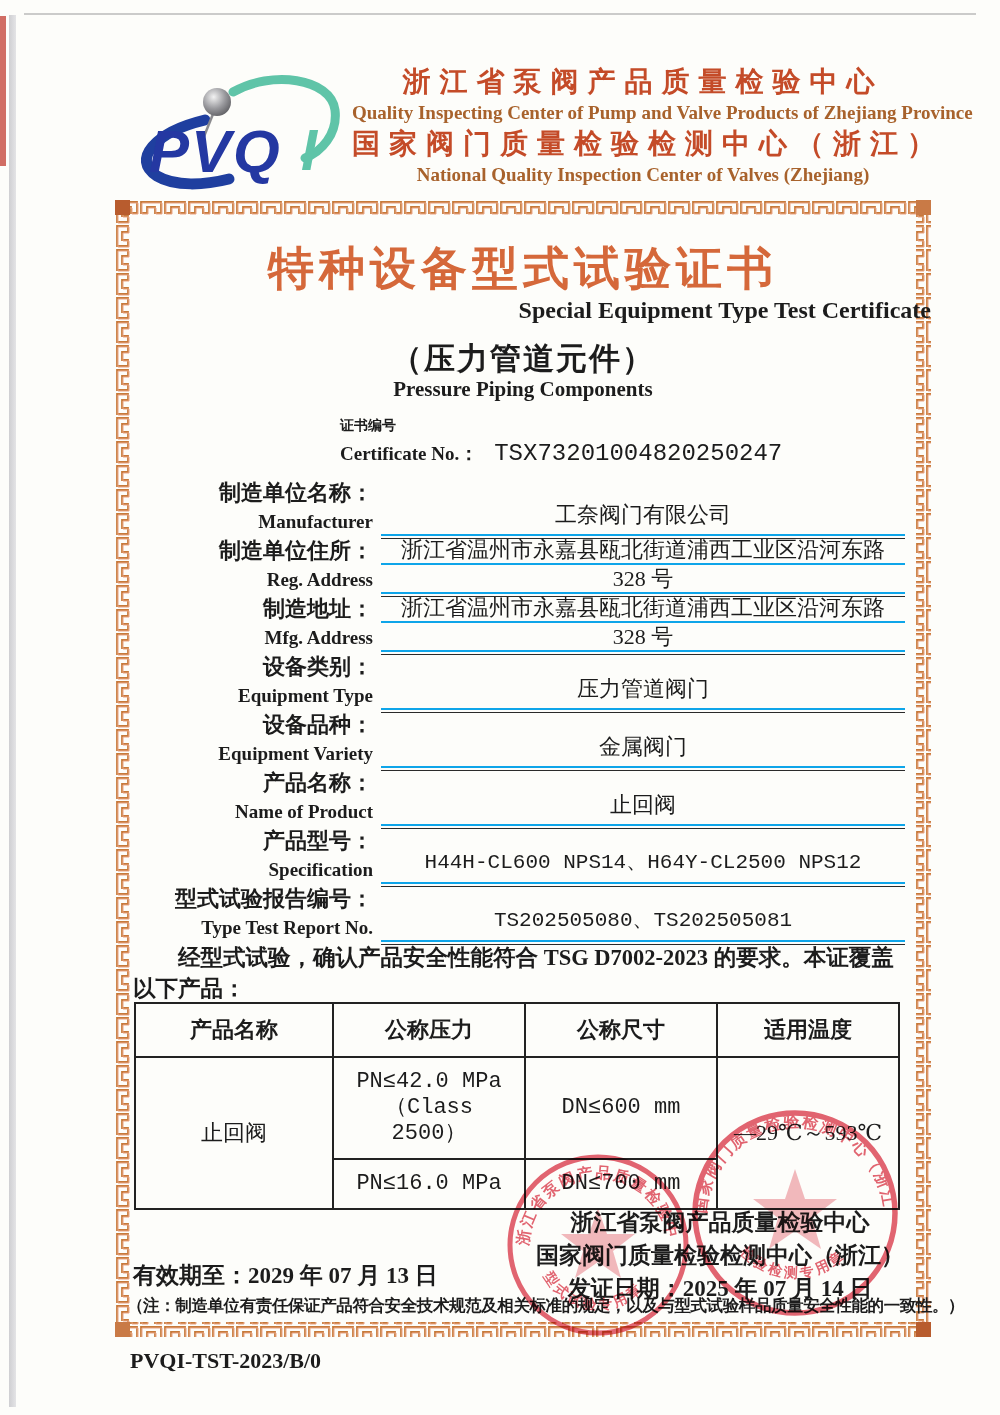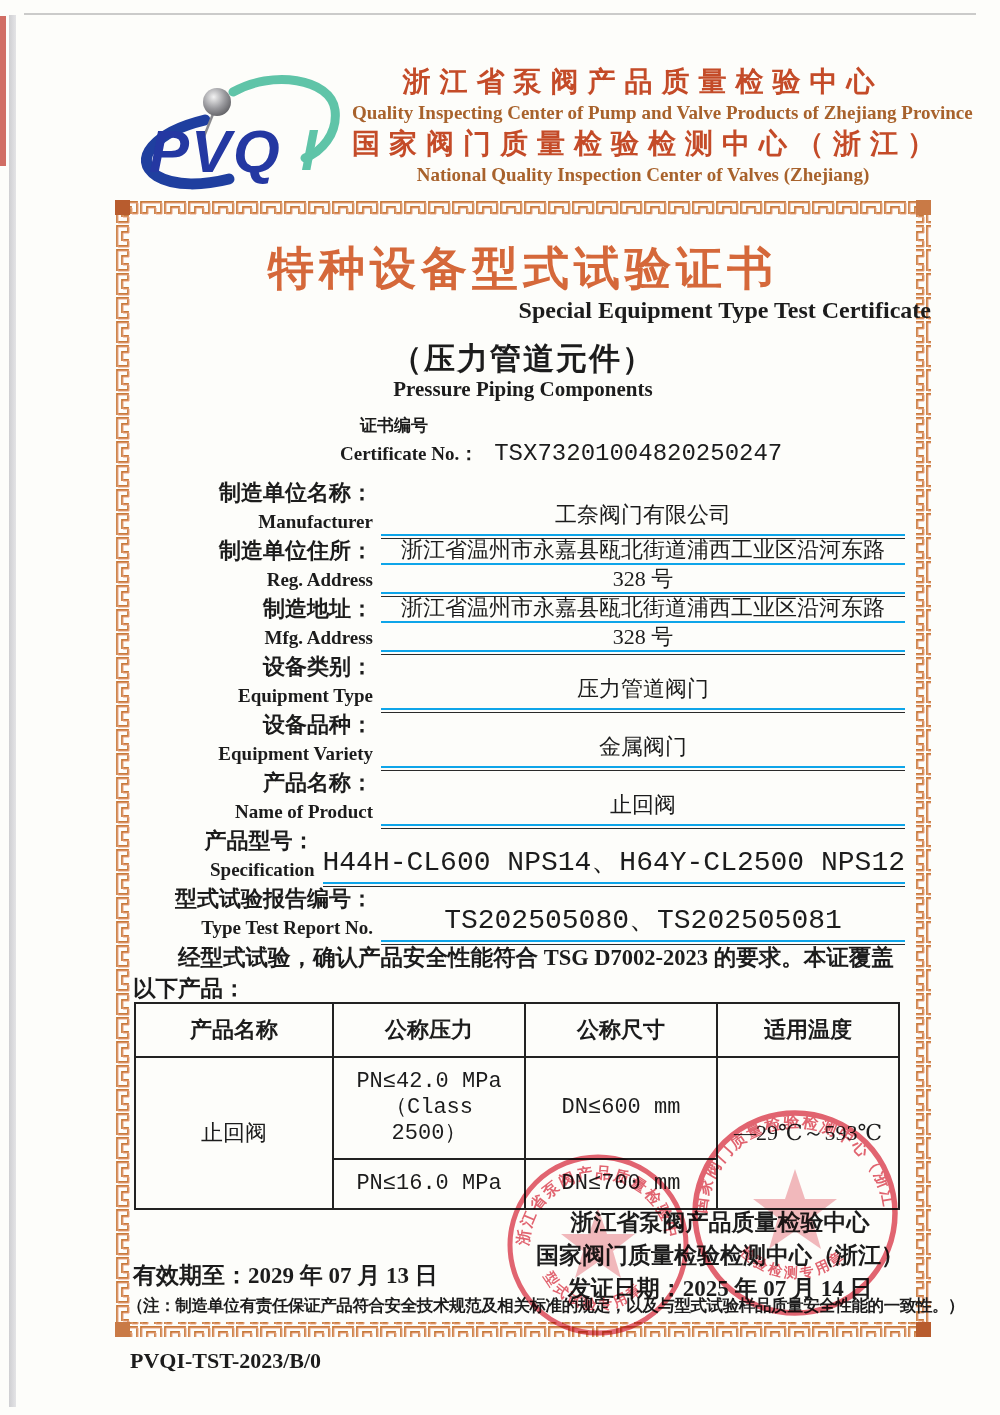--- a/index.html
+++ b/index.html
@@ -30,37 +30,37 @@
           font-size:46px; font-weight:700; color:#d5683a; letter-spacing:5px; }
   .t-en { position:absolute; left:115px; top:297px; width:816px; text-align:right;
           font-size:24px; font-weight:700; }
   .s-zh { position:absolute; left:115px; top:338px; width:816px; text-align:center;
           font-size:31px; font-weight:700; letter-spacing:2px; }
   .s-en { position:absolute; left:115px; top:377px; width:816px; text-align:center;
           font-size:21px; font-weight:700; }
 
   
   .certno { position:absolute; left:340px; top:412px; }
-  .certno .zh { font-size:17px; font-weight:700; line-height:27px;margin-left:20px; }
+  .certno .zh { font-size:14px; font-weight:700; line-height:27px; }
   .certno .row { display:flex; align-items:baseline; gap:16px; }
   .certno .en { font-size:19px; font-weight:700; line-height:30px; }
   .certno .num { font-size:24px; font-family:"Liberation Mono","DejaVu Sans Mono",monospace; letter-spacing:0px; }
 
   
   .fields { position:absolute; left:133px; top:478px; width:772px; }
   .field { display:flex; height:58px; }
   .lbl { width:248px; text-align:right; padding-right:8px; display:flex; flex-direction:column; justify-content:flex-start; }
   .lbl .zh { font-size:22px; font-weight:700; line-height:29px; white-space:nowrap; }
   .lbl .en { font-size:19px; font-weight:700; line-height:29px; white-space:nowrap; }
   .vals { flex:1; display:flex; flex-direction:column; justify-content:flex-end; }
   .vline { text-align:center; border-bottom:2px solid #0ea5e9; position:relative;
            font-size:22px; line-height:27px; height:29px; white-space:nowrap; }
   .vline.tall { height:40px; line-height:38px; }
   .vline.dbl::after { content:""; position:absolute; left:0; right:0; bottom:-5px; border-bottom:1px solid #2a2a2a; }
-  .mono { font-family:"Liberation Mono","DejaVu Sans Mono",monospace; font-size:28px; }
+  .mono { font-family:"Liberation Mono","DejaVu Sans Mono",monospace; font-size:21px; }
 
   
   .statement { position:absolute; left:133px; top:942px; width:775px;
                font-size:22.5px; font-weight:600; line-height:31px; text-indent:2em; }
 
   
   .ptable { position:absolute; left:134px; top:1002px; border-collapse:collapse; table-layout:fixed; }
   .ptable td, .ptable th { border:2px solid #222; text-align:center; vertical-align:middle;
                            font-size:22px; padding:11px; }
   .ptable th { font-weight:600; height:46px; }

